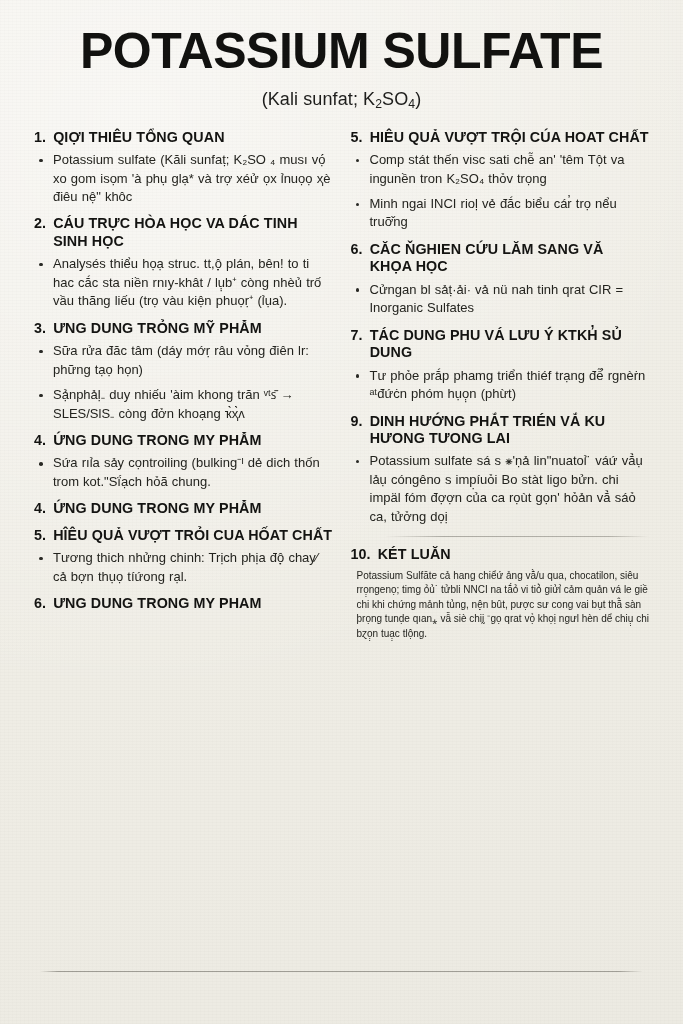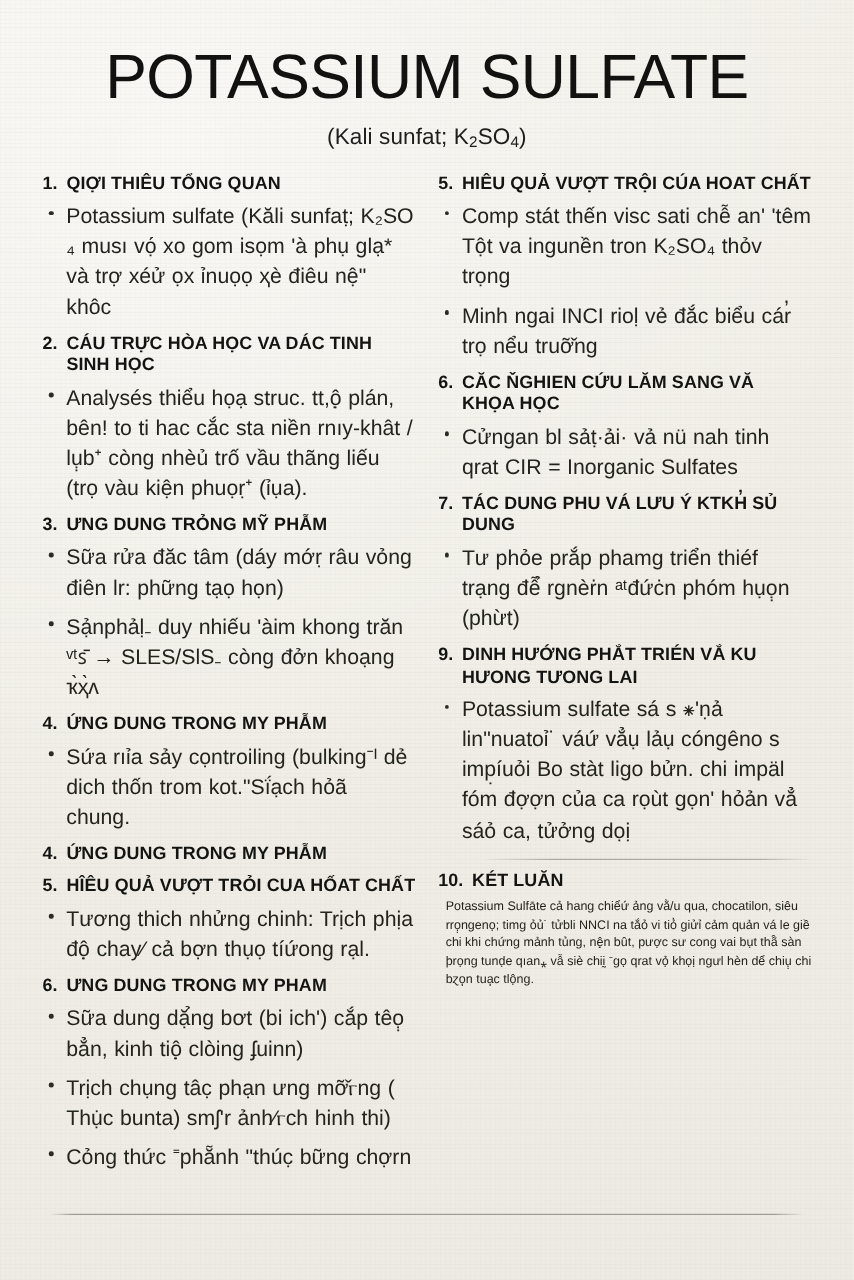--- a/index.html
+++ b/index.html
@@ -26,24 +26,24 @@
       linear-gradient(160deg, #f4f2ec 0%, #efede5 55%, #eceae2 100%);
   }
   
   .header {
     padding-top: 26px;
     text-align: center;
   }
   .doc-title {
     font-size: 50px;
     line-height: 1.02;
-    font-weight: 400;
+    font-weight: 700;
     letter-spacing: -0.5px;
     color: #121210;
-    margin: 10px;
+    margin: 0;
     white-space: nowrap;
     font-stretch: condensed;
     transform: scaleX(1.0);
   }
   .doc-subtitle {
     margin: 12px 0 0 0;
     font-size: 18px;
     font-weight: 400;
     color: #1e1e1c;
     letter-spacing: 0.1px;
@@ -89,21 +89,21 @@
   
   .bullet-list {
     list-style: none;
     margin: 0 0 0 0;
     padding: 0;
   }
   .bullet {
     position: relative;
     padding-left: 19px;
     margin: 0 0 7px 0;
-    font-size: 17px;
+    font-size: 13px;
     line-height: 1.42;
     color: #24241f;
     text-align: left;
     word-spacing: 0.5px;
   }
   .bullet::before {
     content: "";
     position: absolute;
     left: 5px;
     top: 7.5px;
@@ -209,25 +209,20 @@
           </div>
           <ul class="bullet-list">
             <li class="bullet">Tương thich nhửng chinh: Trịch phịa độ̣ chay⁄ cả bợn thụọ tíứong rạl.</li>
           </ul>
         </div>
         <div class="section">
           <div class="section-heading">
             <span class="section-num">6.</span>
             <span class="section-title-text">ƯNG DUNG TRONG MY PHAM</span>
           </div>
-          <ul class="bullet-list">
-            <li class="bullet">Sữa dung dặ̉ng bơt (bi ich') cắp têọ̣ bẳn, kinh tiộ̣ clòing ʄuinn)</li>
-            <li class="bullet">Trịch chụng tâc̣ phạn ưng mỡ̌ⲅng ( Thụ̇c bunta) smʃ'r ảnh⁄ⲅch hinh thi)</li>
-            <li class="bullet">Cỏng thức ⁼phẵnh "thúc̣ bững chợrn</li>
-          </ul>
         </div>
       </div>
     <div class="col" id="right-col">
         <div class="section">
           <div class="section-heading">
             <span class="section-num">5.</span>
             <span class="section-title-text">HIÊU QUẢ VƯỢT TRỘI CÚA HOAT CHẤT</span>
           </div>
           <ul class="bullet-list">
             <li class="bullet">Comp stát thến visc sati chễ an' 'têm Tột va ingunền tron K₂SO₄ thỏv trọng</li>

